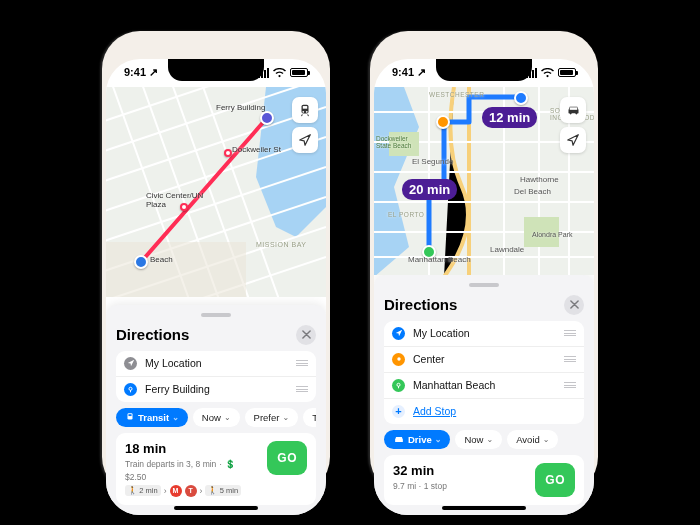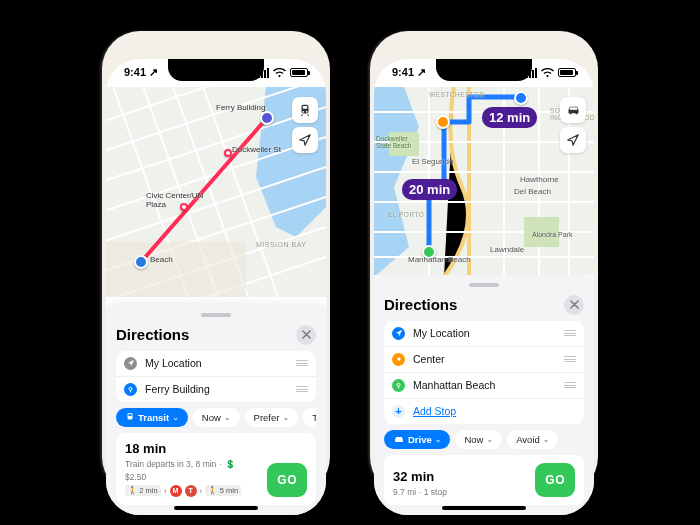--- a/index.html
+++ b/index.html
@@ -60,21 +60,21 @@
   .stoprow:first-child { border-top:none; }
   .stoprow .dot { width:13px; height:13px; border-radius:50%; display:flex; align-items:center; justify-content:center; flex-shrink:0;}
   .stoprow .lbl { flex:1; color:#111; }
   .stoprow .addstop { color:#007aff;text-decoration:underline; }
   .drag { width:12px; display:flex; flex-direction:column; gap:1.5px; }
   .drag span { height:1px; background:#c4c4c8; }
   .chips { display:flex; gap:5px; overflow:hidden; }
   .chip { background:#fff; border-radius:13px; padding:4px 9px; font-size:9.5px; color:#222; display:flex; align-items:center; gap:3px; white-space:nowrap;}
   .chip.primary { background:#007aff; color:#fff; font-weight:600;}
   .chev { font-size:8px; opacity:.7; }
-  .result { display:flex; align-items:flex-end; justify-content:space-between; background:#fff; border-radius:9px; padding:8px 9px; gap:8px;}
+  .result { display:flex; align-items:flex-start; justify-content:space-between; background:#fff; border-radius:9px; padding:8px 9px; gap:8px;}
   .result .rtxt { display:flex; flex-direction:column; gap:3px; flex:1; min-width:0;}
   .result .eta { font-size:13px; font-weight:700; }
   .result .sub { font-size:8.5px; color:#777; display:flex; align-items:center; gap:3px; flex-wrap:wrap;}
   .gobtn { background:#34c759; color:#fff; font-weight:700; font-size:12px; border-radius:9px; padding:10px 10px; letter-spacing:.5px;}
   .lineicon { width:12px; height:12px; border-radius:50%; display:inline-flex; align-items:center; justify-content:center; font-size:7px; font-weight:700; color:#fff;}
   .subchip { background:#eee; border-radius:3px; padding:1px 3px; font-size:7.5px; color:#555; display:inline-flex; align-items:center; gap:2px;}
   .homebar { position:absolute; bottom:5px; left:50%; transform:translateX(-50%); width:84px; height:4px; background:#000; border-radius:3px; z-index:30; }
 </style>
 </head>
 <body>

